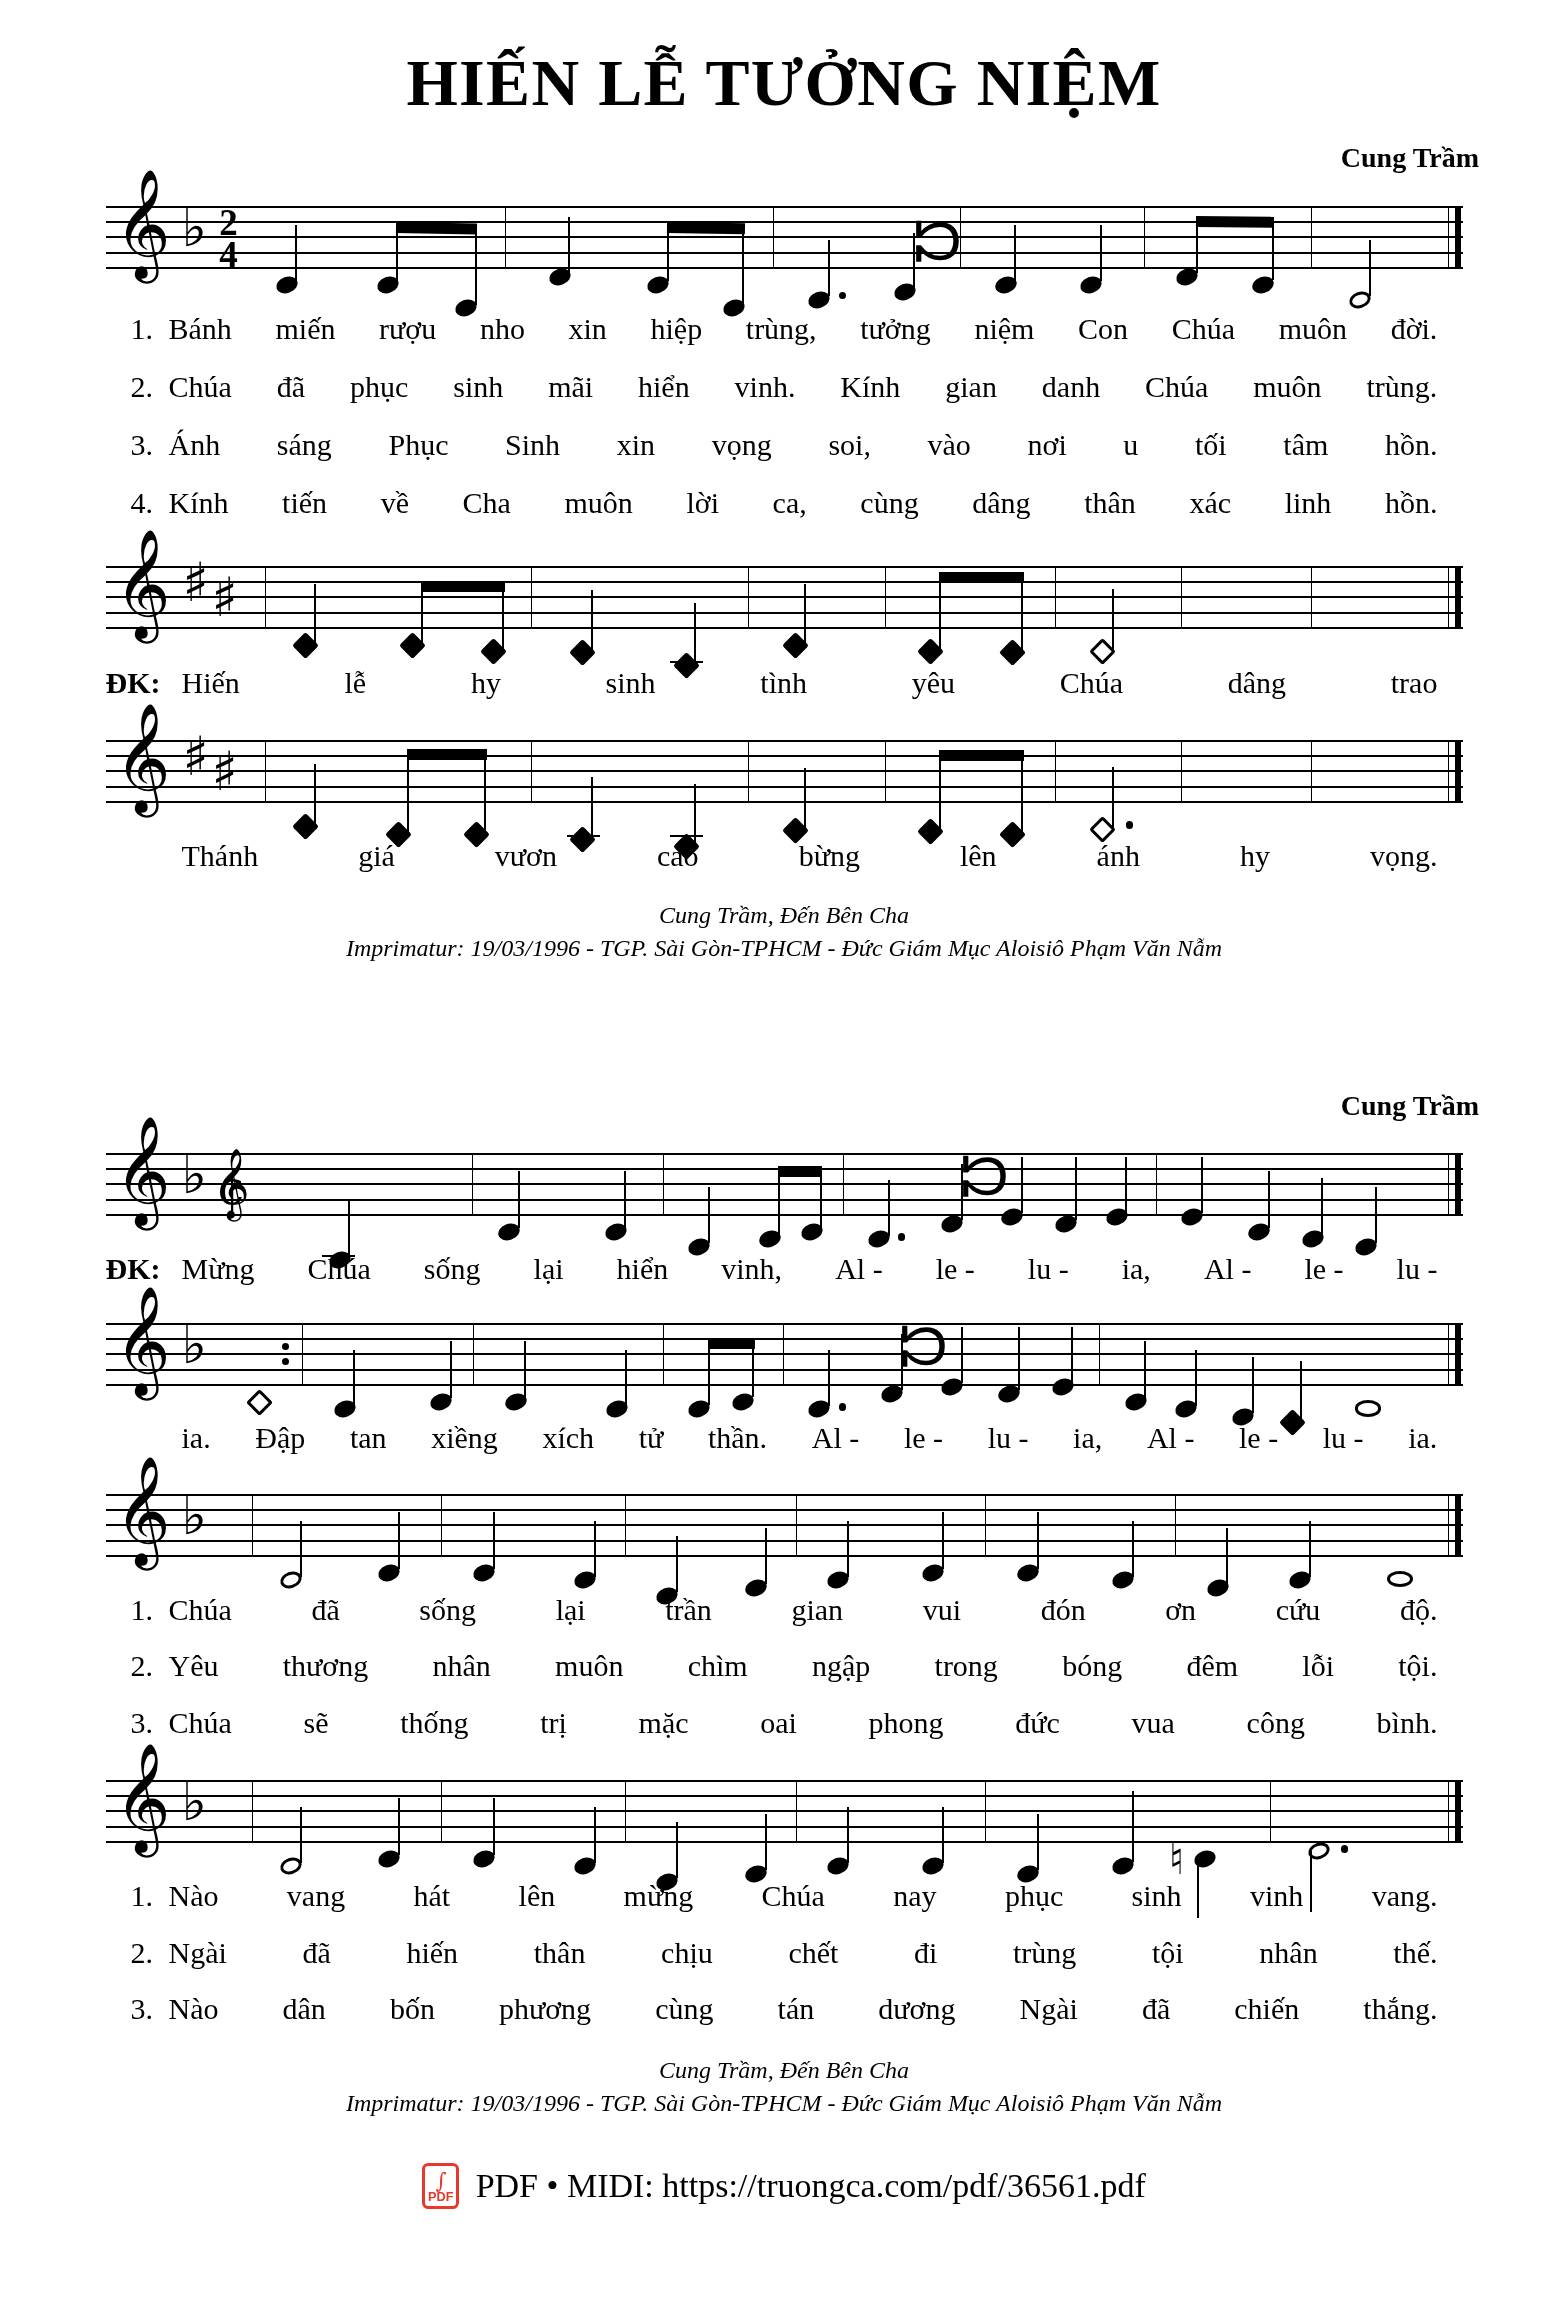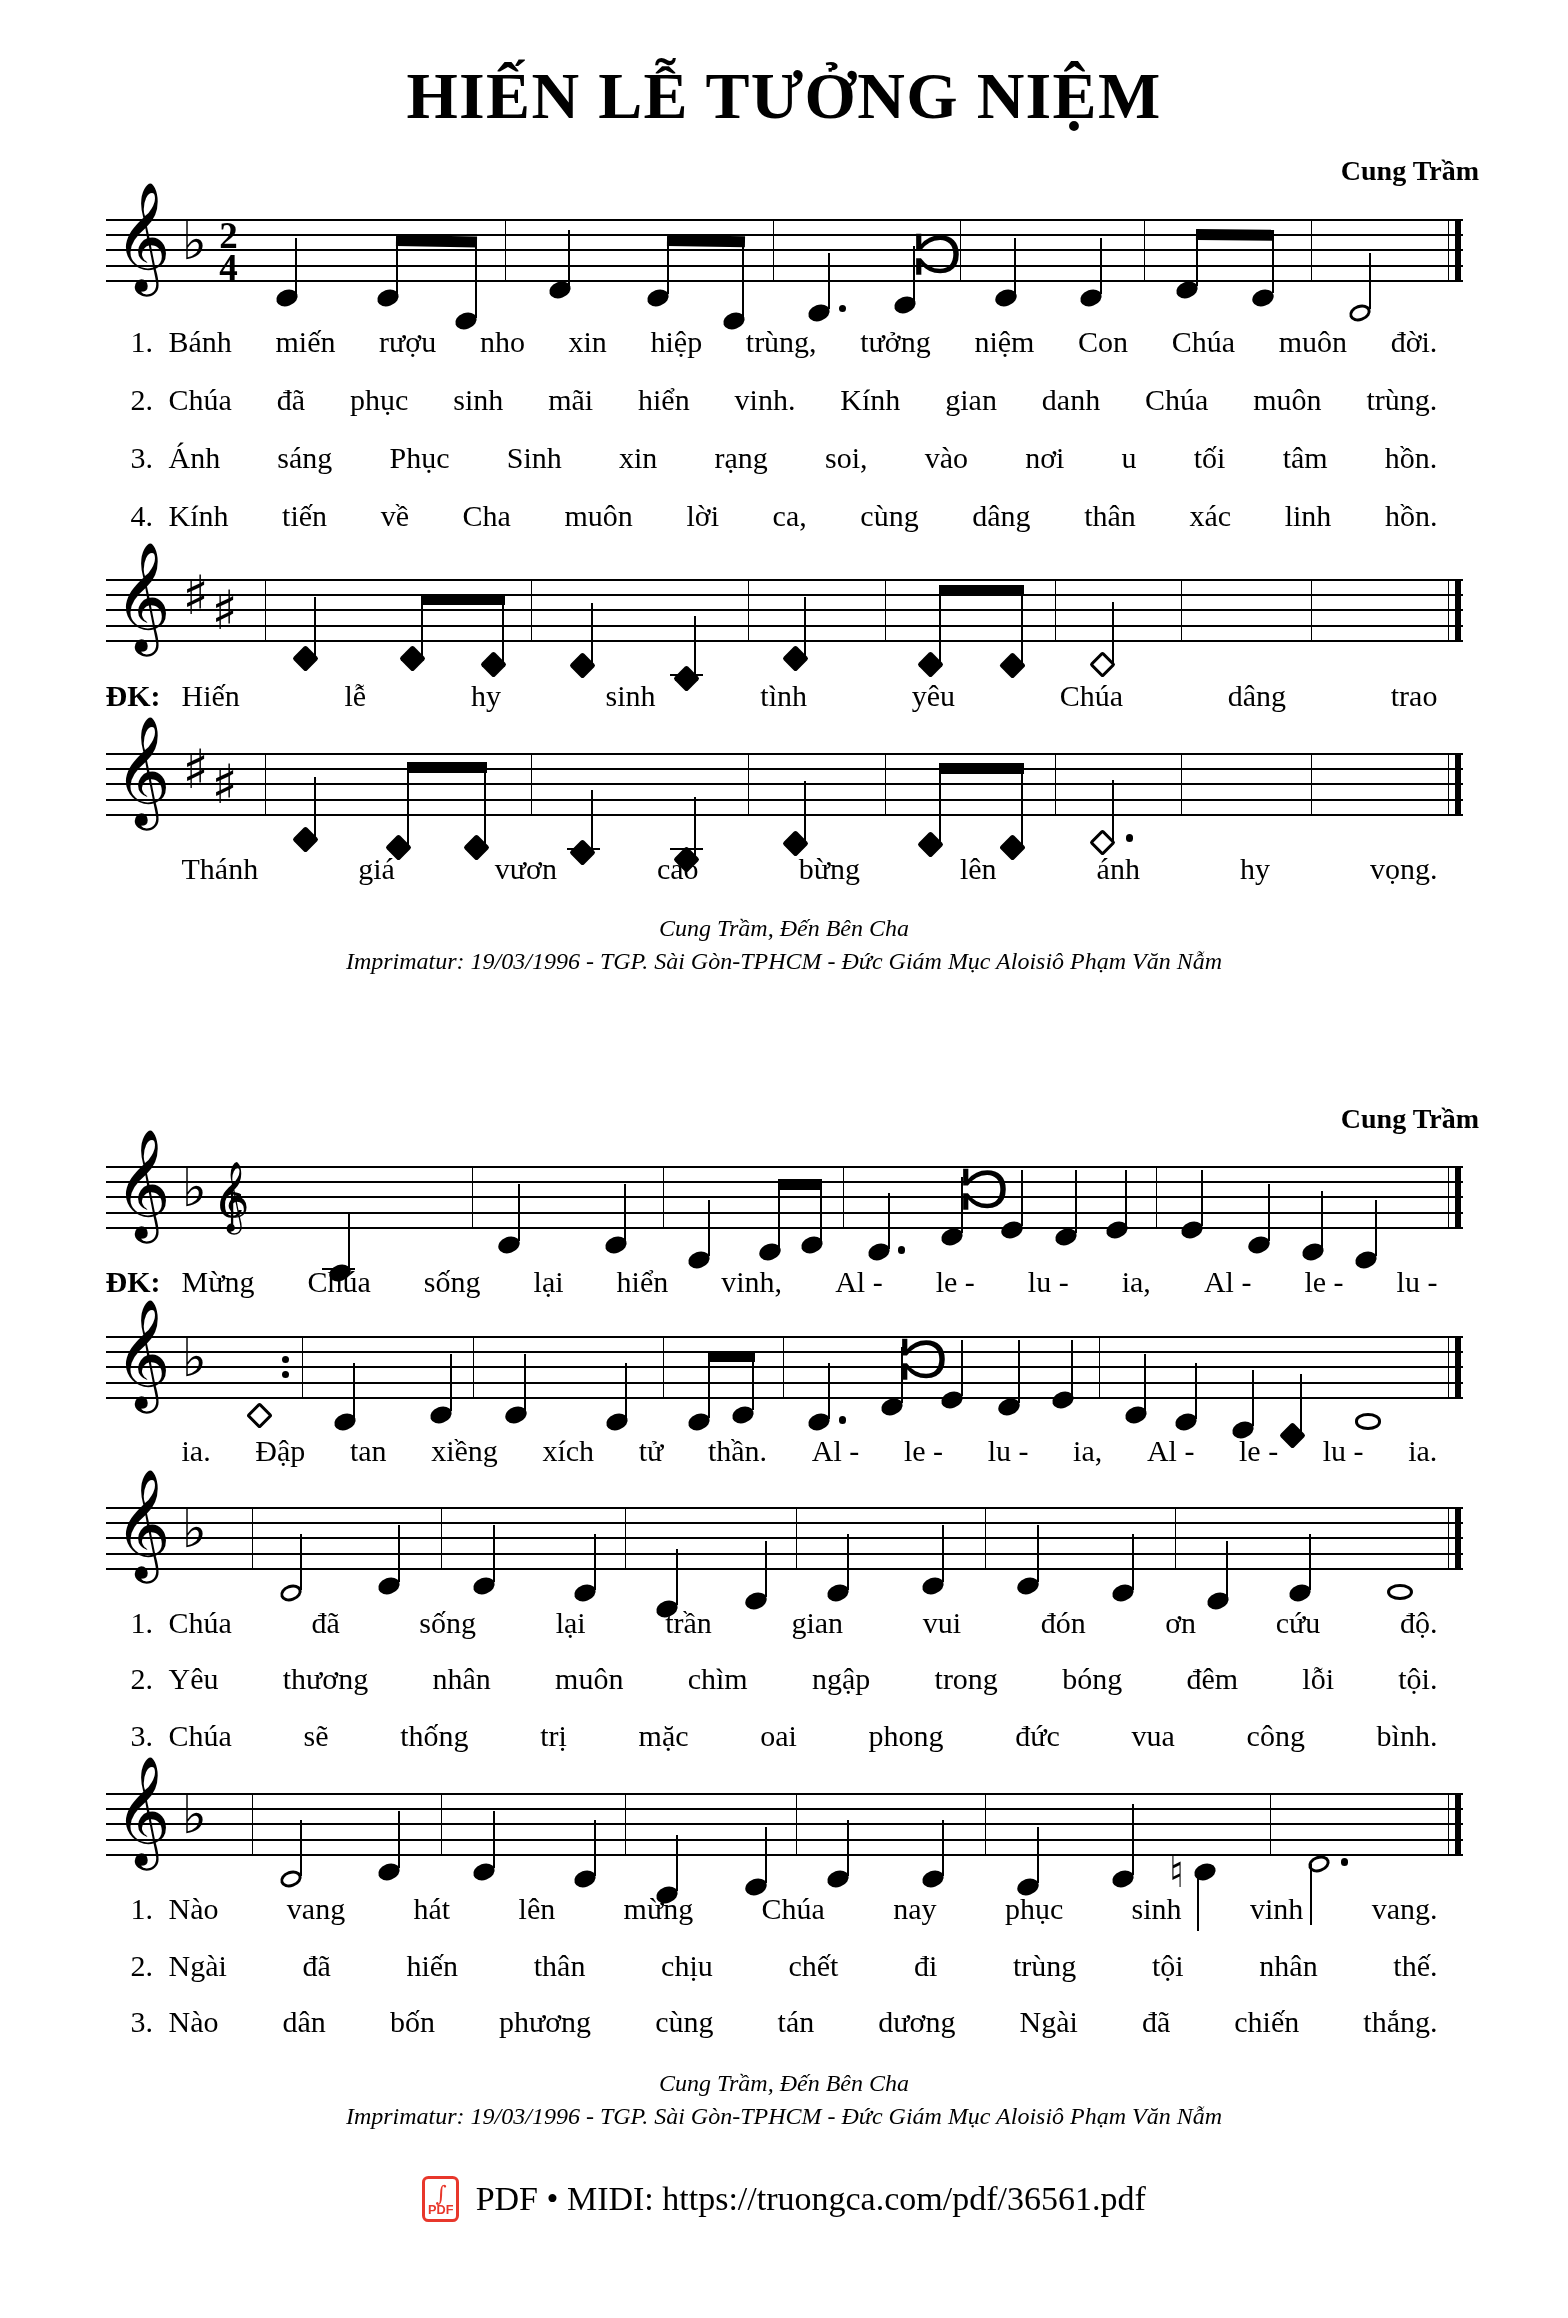--- a/index.html
+++ b/index.html
@@ -263,21 +263,21 @@
     line-height: 21.5px;
     color: #e8372b;
     font-family: "DejaVu Serif", serif;
   }
 </style>
 </head>
 <body>
 
 <div class="page">
 
-  <div style="padding-top:61px;">
+  <div style="padding-top:48px;">
 
     <div class="song-title">HIẾN LỄ TƯỞNG NIỆM</div>
 
     <div class="composer" style="margin-top:26.6px;">Cung Trầm</div>
 
     <div class="system" style="margin-top:15px;">
       <div class="staff-lines">
           <i></i>
           <i></i>
           <i></i>
@@ -383,21 +383,21 @@
         </span>
       </div>
       <div class="lyric-row" style="margin-bottom:28px;">
         <span class="lead num">3.</span>
         <span class="syls">
           <span>Ánh</span>
           <span>sáng</span>
           <span>Phục</span>
           <span>Sinh</span>
           <span>xin</span>
-          <span>rạng</span>
+          <span>vọng</span>
           <span>soi,</span>
           <span>vào</span>
           <span>nơi</span>
           <span>u</span>
           <span>tối</span>
           <span>tâm</span>
           <span>hồn.</span>
         </span>
       </div>
       <div class="lyric-row">

